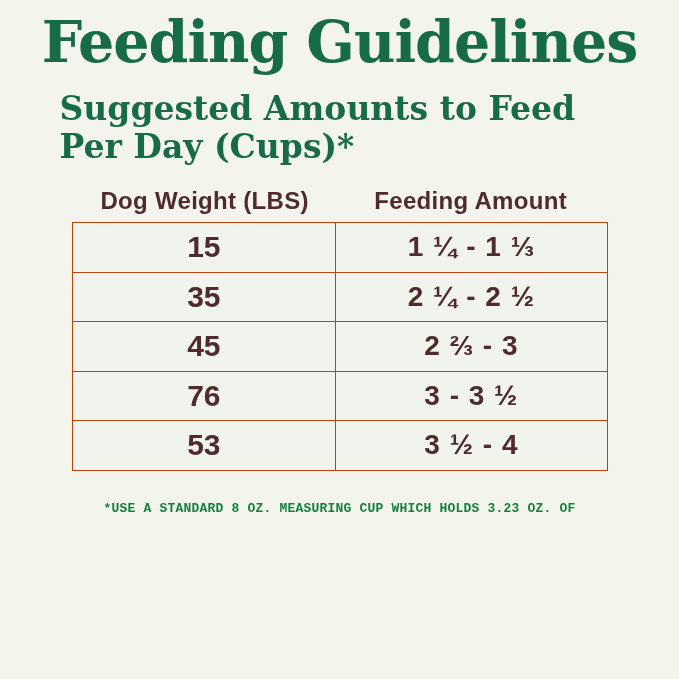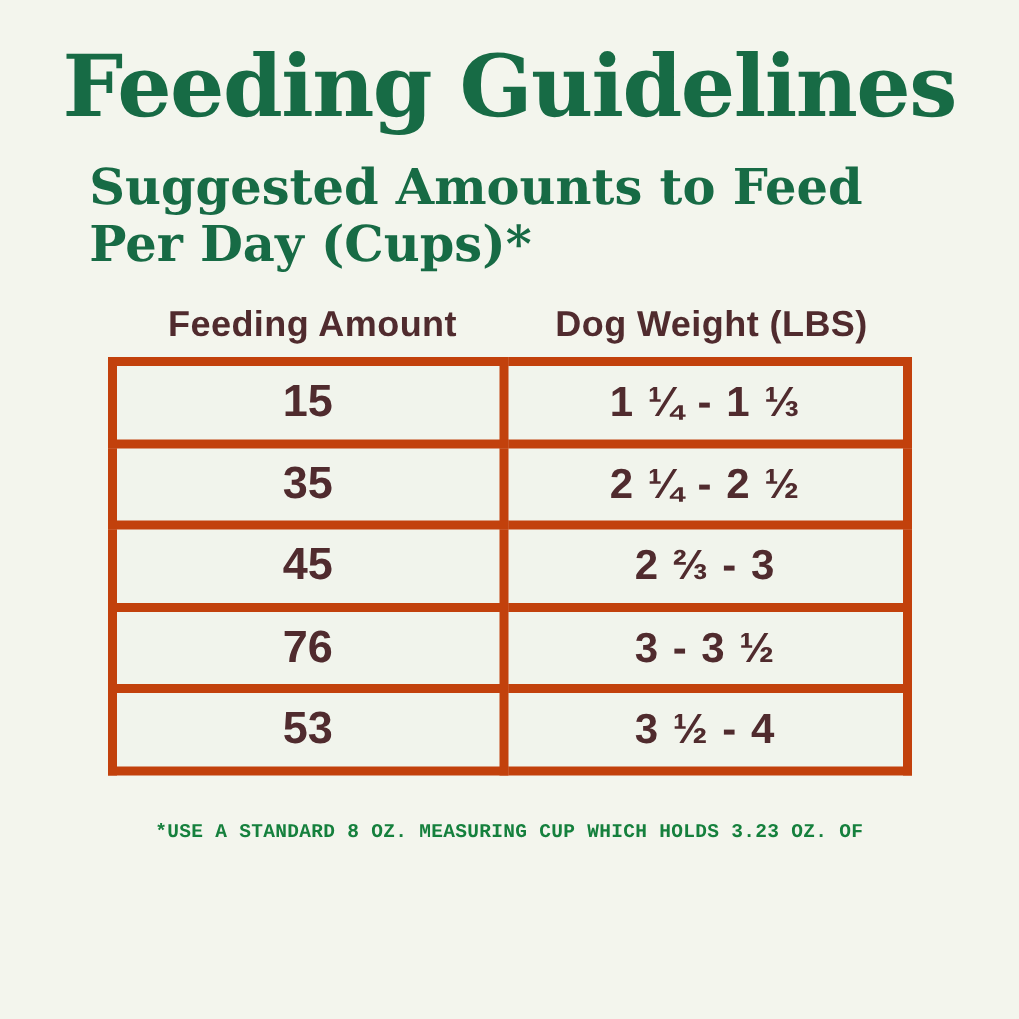--- a/index.html
+++ b/index.html
@@ -6,21 +6,21 @@
   .page {
     position: relative;
     width: 679px;
     height: 679px;
     background: #f3f5ed;
     overflow: hidden;
     font-family: "Liberation Sans", sans-serif;
   }
   .title {
     margin: 0;
-    padding-top: 28px;
+    padding-top: 12px;
     text-align: center;
     font-family: "DejaVu Serif", serif;
     font-weight: 700;
     font-size: 57px;
     line-height: 1.05;
     color: #176b45;
     letter-spacing: -1px;
   }
   .subtitle {
     margin: 18px auto 0;
@@ -47,21 +47,21 @@
   }
   .header-cell.first { flex-basis: 49.3%; }
   .header-cell.second { flex-basis: 50.7%; }
   table.feed-table {
     width: 536px;
     margin: 0 auto;
     border-collapse: collapse;
     table-layout: fixed;
   }
   table.feed-table td {
-    border: 6px solid #c2410c;
+    border: 1px solid #c2410c;
     height: 48.5px;
     text-align: center;
     vertical-align: middle;
     font-weight: 700;
     color: #502b2e;
     background: #f1f4ec;
     padding: 0;
   }
   td.weight-cell { width: 49.3%; font-size: 30px; }
   td.amount-cell { width: 50.7%; font-size: 28px; letter-spacing: 1px; margin-top: 40px; }
@@ -84,22 +84,22 @@
 <div class="page">
 
   <h1 class="title">Feeding Guidelines</h1>
 
   <h2 class="subtitle">
     <span>Suggested Amounts to Feed</span><br>
     <span>Per Day (Cups)*</span>
   </h2>
 
   <div class="header-row">
+    <div class="header-cell first">Dog Weight (LBS)</div>
     <div class="header-cell second">Feeding Amount</div>
-    <div class="header-cell first">Dog Weight (LBS)</div>
   </div>
 
   <table class="feed-table">
     <tbody>
       <tr>
         <td class="weight-cell">15</td>
         <td class="amount-cell">1 ¼ - 1 ⅓</td>
       </tr>
       <tr>
         <td class="weight-cell">35</td>

